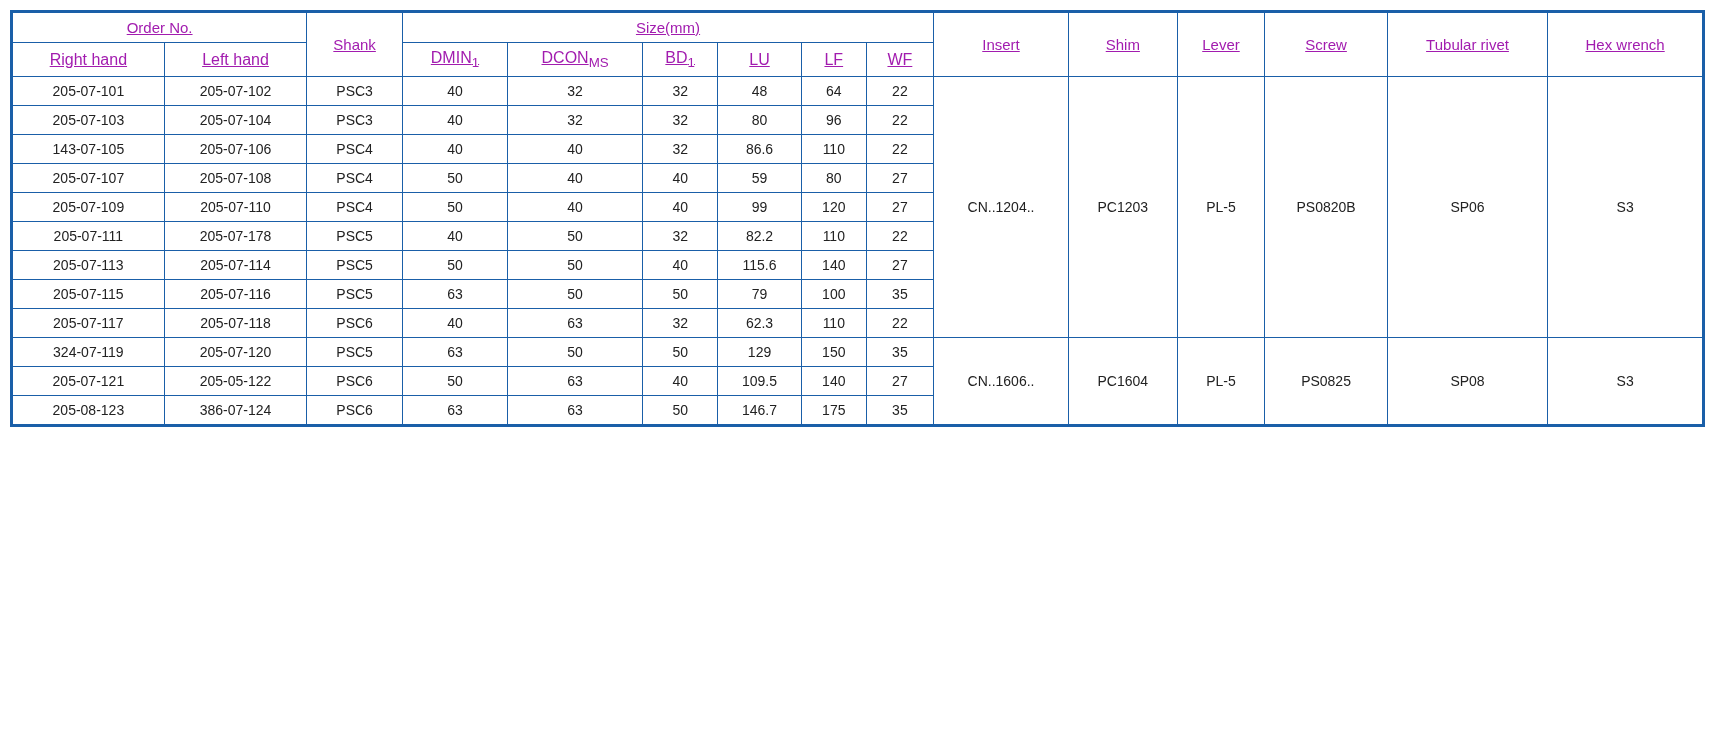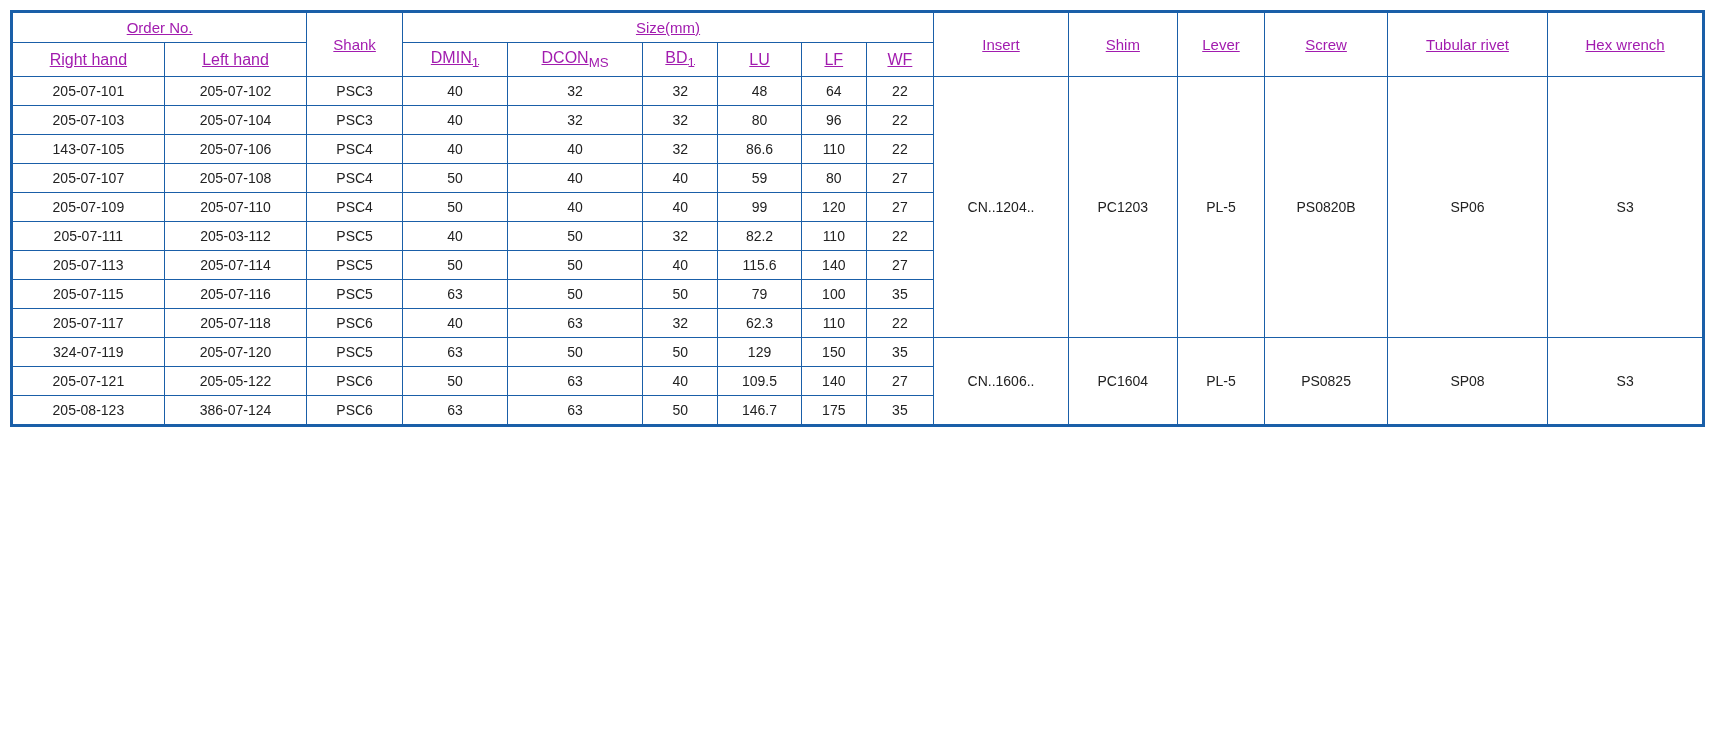--- a/index.html
+++ b/index.html
@@ -131,21 +131,21 @@
           <td>PSC4</td>
           <td>50</td>
           <td>40</td>
           <td>40</td>
           <td>99</td>
           <td>120</td>
           <td>27</td>
         </tr>
         <tr>
           <td>205-07-111</td>
-          <td>205-03-112</td>
+          <td>205-07-178</td>
           <td>PSC5</td>
           <td>40</td>
           <td>50</td>
           <td>32</td>
           <td>82.2</td>
           <td>110</td>
           <td>22</td>
         </tr>
         <tr>
           <td>205-07-113</td>

